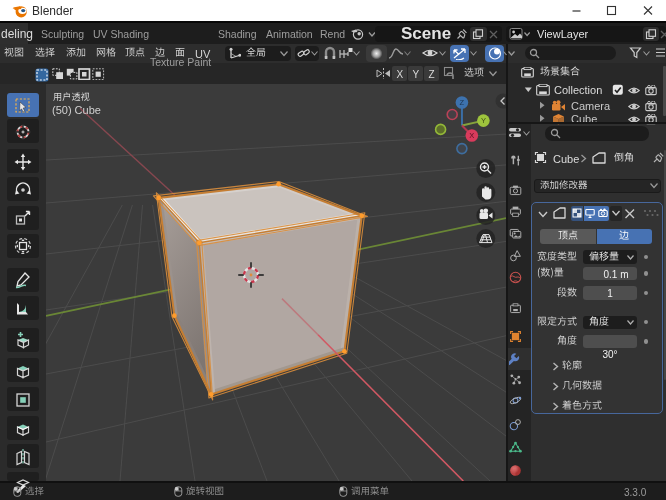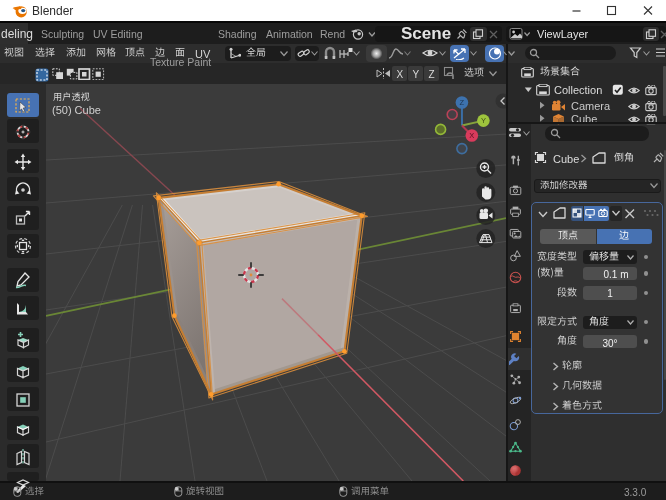--- a/index.html
+++ b/index.html
@@ -32,21 +32,21 @@
   </svg>
 <svg style="position:absolute;left:605px;top:5px;" width="14" height="12" viewBox="0 0 14 12">
     <rect x="2.5" y="1.5" width="8" height="8" fill="none" stroke="#333" stroke-width="1.1"></rect>
   </svg>
 <svg style="position:absolute;left:641px;top:5px;" width="14" height="12" viewBox="0 0 14 12">
     <path d="M3 1.5 L11 9.5 M11 1.5 L3 9.5" stroke="#333" stroke-width="1.1"></path>
   </svg>
 <div class="abs" style="left:0;top:23px;width:28px;height:21px;background:#2e2e2e"></div>
 <div style="position:absolute;left:1px;top:34px;transform:translateY(-50%);font-size:12px;color:#dcdcdc;white-space:nowrap;">deling</div>
 <div style="position:absolute;left:41px;top:34px;transform:translateY(-50%);font-size:10.5px;color:#9e9e9e;white-space:nowrap;">Sculpting</div>
-<div style="position:absolute;left:93px;top:34px;transform:translateY(-50%);font-size:10.5px;color:#9e9e9e;white-space:nowrap;">UV Editing</div>
+<div style="position:absolute;left:93px;top:34px;transform:translateY(-50%);font-size:10.5px;color:#9e9e9e;white-space:nowrap;">UV Shading</div>
 <div style="position:absolute;left:150px;top:34px;transform:translateY(-50%);font-size:10.5px;color:#9e9e9e;white-space:nowrap;margin-top:28px;">Texture Paint</div>
 <div style="position:absolute;left:218px;top:34px;transform:translateY(-50%);font-size:10.5px;color:#9e9e9e;white-space:nowrap;">Shading</div>
 <div style="position:absolute;left:266px;top:34px;transform:translateY(-50%);font-size:10.5px;color:#9e9e9e;white-space:nowrap;">Animation</div>
 <div style="position:absolute;left:320px;top:34px;transform:translateY(-50%);font-size:10.5px;color:#9e9e9e;white-space:nowrap;">Rend</div>
 <svg style="position:absolute;left:350px;top:27px;" width="26" height="14" viewBox="0 0 26 14">
     <circle cx="8" cy="7.5" r="4.6" fill="none" stroke="#c8c8c8" stroke-width="1.2"></circle>
 <circle cx="9.2" cy="6.7" r="1.7" fill="#c8c8c8"></circle>
     <path d="M1 4 L6 2.5 L7.5 5 L3.5 5.5 Z" fill="#c8c8c8"></path>
 <path d="M19 5.5 l3 3.5 l3 -3.5" stroke="#9a9a9a" stroke-width="1.3" fill="none"></path>
   </svg>
@@ -749,21 +749,21 @@
     <path fill="#e8e8e8" d="M2.66 3.4000000000000004H4.86V4.660000000000001H2.66ZM2.66 2.7200000000000006H2.63C2.93 2.3900000000000006 3.21 2.040000000000001 3.46 1.7000000000000002H6.28C6.05 2.0500000000000007 5.76 2.420000000000001 5.47 2.7200000000000006ZM7.99 3.4000000000000004V4.660000000000001H5.62V3.4000000000000004ZM3.37 0.370000000000001C2.87 1.3800000000000008 1.9100000000000001 2.6000000000000005 0.56 3.5100000000000007C0.74 3.620000000000001 0.99 3.880000000000001 1.12 4.0600000000000005C1.4000000000000001 3.8600000000000003 1.6600000000000001 3.6500000000000004 1.9000000000000001 3.4300000000000006V5.220000000000001C1.9000000000000001 6.460000000000001 1.77 8.030000000000001 0.66 9.14C0.8200000000000001 9.24 1.11 9.530000000000001 1.23 9.680000000000001C1.9000000000000001 9.020000000000001 2.27 8.16 2.46 7.290000000000001H4.86V9.38H5.62V7.290000000000001H7.99V8.620000000000001C7.99 8.780000000000001 7.930000000000001 8.83 7.76 8.83C7.59 8.84 6.98 8.850000000000001 6.36 8.82C6.46 9.030000000000001 6.59 9.360000000000001 6.63 9.57C7.45 9.57 8.0 9.56 8.33 9.430000000000001C8.65 9.31 8.75 9.08 8.75 8.63V2.7200000000000006H6.3500000000000005C6.73 2.3000000000000007 7.11 1.8200000000000003 7.36 1.3800000000000008L6.8500000000000005 1.0200000000000005L6.73 1.0600000000000005H3.89L4.2 0.5300000000000011ZM2.66 5.32H4.86V6.620000000000001H2.58C2.64 6.170000000000001 2.66 5.720000000000001 2.66 5.32ZM7.99 5.32V6.620000000000001H5.62V5.32Z M13.86 2.3600000000000003V3.2300000000000004H12.25V3.8500000000000005H13.86V5.510000000000001H17.75V3.8500000000000005H19.37V3.2300000000000004H17.75V2.3600000000000003H17.009999999999998V3.2300000000000004H14.58V2.3600000000000003ZM17.009999999999998 3.8500000000000005V4.91H14.58V3.8500000000000005ZM17.57 6.7700000000000005C17.13 7.290000000000001 16.509999999999998 7.700000000000001 15.79 8.020000000000001C15.08 7.69 14.5 7.2700000000000005 14.08 6.7700000000000005ZM12.39 6.15V6.7700000000000005H13.69L13.35 6.91C13.76 7.470000000000001 14.31 7.94 14.969999999999999 8.33C14.030000000000001 8.63 12.98 8.81 11.92 8.9C12.030000000000001 9.07 12.17 9.360000000000001 12.22 9.540000000000001C13.47 9.4 14.690000000000001 9.15 15.76 8.73C16.75 9.17 17.92 9.450000000000001 19.18 9.600000000000001C19.27 9.41 19.46 9.110000000000001 19.62 8.950000000000001C18.52 8.850000000000001 17.490000000000002 8.65 16.6 8.34C17.48 7.870000000000001 18.21 7.23 18.67 6.370000000000001L18.2 6.120000000000001L18.07 6.15ZM14.73 0.5300000000000011C14.870000000000001 0.7900000000000009 15.02 1.1100000000000003 15.129999999999999 1.3900000000000006H11.26V4.120000000000001C11.26 5.610000000000001 11.19 7.750000000000001 10.37 9.260000000000002C10.56 9.32 10.89 9.48 11.04 9.600000000000001C11.88 8.020000000000001 12.01 5.710000000000001 12.01 4.11V2.1000000000000005H19.48V1.3900000000000006H15.98C15.86 1.0700000000000003 15.66 0.6699999999999999 15.48 0.3500000000000014Z"></path>
   </svg>
 <svg style="position:absolute;left:626px;top:318.8px;" width="9" height="8" viewBox="0 0 9 8">
     <path d="M1.5 1.5 l3 3.5 l3 -3.5" stroke="#b0b0b0" stroke-width="1.2" fill="none"></path>
   </svg>
 <div class="abs" style="left:643.5px;top:320.1px;width:4.4px;height:4.4px;border-radius:50%;background:#909090"></div>
 <svg style="position:absolute;left:557px;top:335.2px" width="22" height="13">
     <path fill="#d5d5d5" d="M2.66 3.4000000000000004H4.86V4.660000000000001H2.66ZM2.66 2.7200000000000006H2.63C2.93 2.3900000000000006 3.21 2.040000000000001 3.46 1.7000000000000002H6.28C6.05 2.0500000000000007 5.76 2.420000000000001 5.47 2.7200000000000006ZM7.99 3.4000000000000004V4.660000000000001H5.62V3.4000000000000004ZM3.37 0.370000000000001C2.87 1.3800000000000008 1.9100000000000001 2.6000000000000005 0.56 3.5100000000000007C0.74 3.620000000000001 0.99 3.880000000000001 1.12 4.0600000000000005C1.4000000000000001 3.8600000000000003 1.6600000000000001 3.6500000000000004 1.9000000000000001 3.4300000000000006V5.220000000000001C1.9000000000000001 6.460000000000001 1.77 8.030000000000001 0.66 9.14C0.8200000000000001 9.24 1.11 9.530000000000001 1.23 9.680000000000001C1.9000000000000001 9.020000000000001 2.27 8.16 2.46 7.290000000000001H4.86V9.38H5.62V7.290000000000001H7.99V8.620000000000001C7.99 8.780000000000001 7.930000000000001 8.83 7.76 8.83C7.59 8.84 6.98 8.850000000000001 6.36 8.82C6.46 9.030000000000001 6.59 9.360000000000001 6.63 9.57C7.45 9.57 8.0 9.56 8.33 9.430000000000001C8.65 9.31 8.75 9.08 8.75 8.63V2.7200000000000006H6.3500000000000005C6.73 2.3000000000000007 7.11 1.8200000000000003 7.36 1.3800000000000008L6.8500000000000005 1.0200000000000005L6.73 1.0600000000000005H3.89L4.2 0.5300000000000011ZM2.66 5.32H4.86V6.620000000000001H2.58C2.64 6.170000000000001 2.66 5.720000000000001 2.66 5.32ZM7.99 5.32V6.620000000000001H5.62V5.32Z M13.86 2.3600000000000003V3.2300000000000004H12.25V3.8500000000000005H13.86V5.510000000000001H17.75V3.8500000000000005H19.37V3.2300000000000004H17.75V2.3600000000000003H17.009999999999998V3.2300000000000004H14.58V2.3600000000000003ZM17.009999999999998 3.8500000000000005V4.91H14.58V3.8500000000000005ZM17.57 6.7700000000000005C17.13 7.290000000000001 16.509999999999998 7.700000000000001 15.79 8.020000000000001C15.08 7.69 14.5 7.2700000000000005 14.08 6.7700000000000005ZM12.39 6.15V6.7700000000000005H13.69L13.35 6.91C13.76 7.470000000000001 14.31 7.94 14.969999999999999 8.33C14.030000000000001 8.63 12.98 8.81 11.92 8.9C12.030000000000001 9.07 12.17 9.360000000000001 12.22 9.540000000000001C13.47 9.4 14.690000000000001 9.15 15.76 8.73C16.75 9.17 17.92 9.450000000000001 19.18 9.600000000000001C19.27 9.41 19.46 9.110000000000001 19.62 8.950000000000001C18.52 8.850000000000001 17.490000000000002 8.65 16.6 8.34C17.48 7.870000000000001 18.21 7.23 18.67 6.370000000000001L18.2 6.120000000000001L18.07 6.15ZM14.73 0.5300000000000011C14.870000000000001 0.7900000000000009 15.02 1.1100000000000003 15.129999999999999 1.3900000000000006H11.26V4.120000000000001C11.26 5.610000000000001 11.19 7.750000000000001 10.37 9.260000000000002C10.56 9.32 10.89 9.48 11.04 9.600000000000001C11.88 8.020000000000001 12.01 5.710000000000001 12.01 4.11V2.1000000000000005H19.48V1.3900000000000006H15.98C15.86 1.0700000000000003 15.66 0.6699999999999999 15.48 0.3500000000000014Z"></path>
   </svg>
 <div class="abs" style="left:583px;top:334.59999999999997px;width:54px;height:13.6px;background:#4e4e4e;border-radius:3px"></div>
-<div class="abs" style="left:583px;top:343px;transform:translateY(-50%);width:54px;text-align:center;font-size:10px;color:#f2f2f2">30°</div>
+<div class="abs" style="left:583px;top:354px;transform:translateY(-50%);width:54px;text-align:center;font-size:10px;color:#f2f2f2">30°</div>
 <div class="abs" style="left:643.5px;top:339.2px;width:4.4px;height:4.4px;border-radius:50%;background:#909090"></div>
 <svg style="position:absolute;left:551.5px;top:362.0px;" width="8" height="9" viewBox="0 0 8 9">
     <path d="M1.5 1 l4 3.5 l-4 3.5" stroke="#b5b5b5" stroke-width="1.4" fill="none"></path>
   </svg>
 <svg style="position:absolute;left:561.5px;top:360.3px" width="22" height="13">
     <path fill="#cfcfcf" d="M6.44 0.3800000000000008C6.01 1.5600000000000005 5.11 3.040000000000001 3.74 4.080000000000001C3.91 4.2 4.14 4.460000000000001 4.26 4.630000000000001C5.3500000000000005 3.7600000000000007 6.15 2.6800000000000006 6.71 1.6300000000000008C7.3500000000000005 2.7700000000000005 8.25 3.8900000000000006 9.06 4.550000000000001C9.19 4.36 9.43 4.1000000000000005 9.61 3.9700000000000006C8.69 3.3200000000000003 7.66 2.0600000000000005 7.08 0.8900000000000006L7.23 0.5200000000000014ZM8.17 4.53C7.57 5.010000000000001 6.66 5.6000000000000005 5.86 6.050000000000001V4.080000000000001H5.11V8.22C5.11 9.09 5.37 9.33 6.3500000000000005 9.33C6.54 9.33 7.86 9.33 8.07 9.33C8.94 9.33 9.15 8.950000000000001 9.24 7.57C9.03 7.5200000000000005 8.72 7.390000000000001 8.55 7.2700000000000005C8.51 8.440000000000001 8.44 8.65 8.02 8.65C7.74 8.65 6.640000000000001 8.65 6.42 8.65C5.94 8.65 5.86 8.59 5.86 8.22V6.82C6.75 6.390000000000001 7.86 5.73 8.69 5.16ZM0.79 5.48C0.87 5.4 1.18 5.340000000000001 1.51 5.340000000000001H2.32V6.8100000000000005L0.4 7.130000000000001L0.56 7.86L2.32 7.5200000000000005V9.55H2.99V7.380000000000001L4.2 7.140000000000001L4.15 6.48L2.99 6.690000000000001V5.340000000000001H3.99V4.660000000000001H2.99V3.1100000000000003H2.32V4.660000000000001H1.45C1.72 3.9700000000000006 1.99 3.1500000000000004 2.22 2.3000000000000007H4.01V1.580000000000001H2.4C2.49 1.2300000000000004 2.56 0.8800000000000008 2.62 0.5400000000000009L1.92 0.40000000000000036C1.87 0.7900000000000009 1.8 1.1900000000000004 1.71 1.580000000000001H0.47000000000000003V2.3000000000000007H1.55C1.34 3.1100000000000003 1.1300000000000001 3.7800000000000002 1.03 4.03C0.87 4.48 0.73 4.800000000000001 0.5700000000000001 4.8500000000000005C0.65 5.0200000000000005 0.75 5.340000000000001 0.79 5.48Z M13.17 4.290000000000001H15.15V5.0200000000000005H13.17ZM12.58 3.830000000000001V5.470000000000001H15.77V3.830000000000001ZM13.49 2.1500000000000004C13.61 2.3500000000000005 13.74 2.5900000000000007 13.84 2.8100000000000005H12.16V3.380000000000001H16.12V2.8100000000000005H14.64C14.54 2.5500000000000007 14.36 2.210000000000001 14.190000000000001 1.9500000000000002ZM15.43 5.940000000000001 15.26 5.950000000000001H12.370000000000001V6.470000000000001H14.74C14.46 6.66 14.14 6.840000000000001 13.84 6.970000000000001V7.370000000000001L11.93 7.470000000000001L11.98 8.07L13.84 7.950000000000001V8.82C13.84 8.92 13.81 8.950000000000001 13.69 8.96C13.57 8.97 13.16 8.97 12.71 8.950000000000001C12.79 9.110000000000001 12.879999999999999 9.32 12.91 9.49C13.530000000000001 9.49 13.92 9.49 14.18 9.4C14.440000000000001 9.31 14.5 9.16 14.5 8.84V7.9L16.21 7.780000000000001L16.22 7.23L14.5 7.330000000000001V7.16C15.04 6.91 15.57 6.58 15.969999999999999 6.23L15.58 5.9ZM16.509999999999998 2.540000000000001V9.610000000000001H17.17V3.160000000000001H18.6C18.36 3.7800000000000002 18.04 4.550000000000001 17.72 5.210000000000001C18.52 5.940000000000001 18.73 6.550000000000001 18.740000000000002 7.050000000000001C18.740000000000002 7.340000000000001 18.68 7.590000000000001 18.509999999999998 7.69C18.42 7.74 18.3 7.780000000000001 18.17 7.780000000000001C17.990000000000002 7.800000000000001 17.75 7.790000000000001 17.5 7.760000000000001C17.61 7.950000000000001 17.69 8.23 17.7 8.42C17.95 8.440000000000001 18.23 8.440000000000001 18.45 8.42C18.66 8.39 18.85 8.33 19.0 8.22C19.310000000000002 8.020000000000001 19.43 7.630000000000001 19.43 7.1000000000000005C19.42 6.530000000000001 19.21 5.880000000000001 18.41 5.120000000000001C18.78 4.4 19.189999999999998 3.5300000000000002 19.509999999999998 2.7800000000000002L19.009999999999998 2.5100000000000007L18.9 2.540000000000001ZM14.64 0.5500000000000007C14.76 0.7599999999999998 14.89 1.0100000000000007 15.0 1.2500000000000009H11.1V4.330000000000001C11.1 5.780000000000001 11.04 7.780000000000001 10.32 9.200000000000001C10.48 9.270000000000001 10.79 9.5 10.91 9.63C11.68 8.120000000000001 11.79 5.870000000000001 11.79 4.330000000000001V1.8900000000000006H19.490000000000002V1.2500000000000009H15.84C15.719999999999999 0.9700000000000006 15.54 0.6100000000000012 15.370000000000001 0.33999999999999986Z"></path>
   </svg>
 <svg style="position:absolute;left:551.5px;top:381.8px;" width="8" height="9" viewBox="0 0 8 9">
     <path d="M1.5 1 l4 3.5 l-4 3.5" stroke="#b5b5b5" stroke-width="1.4" fill="none"></path>
   </svg>

